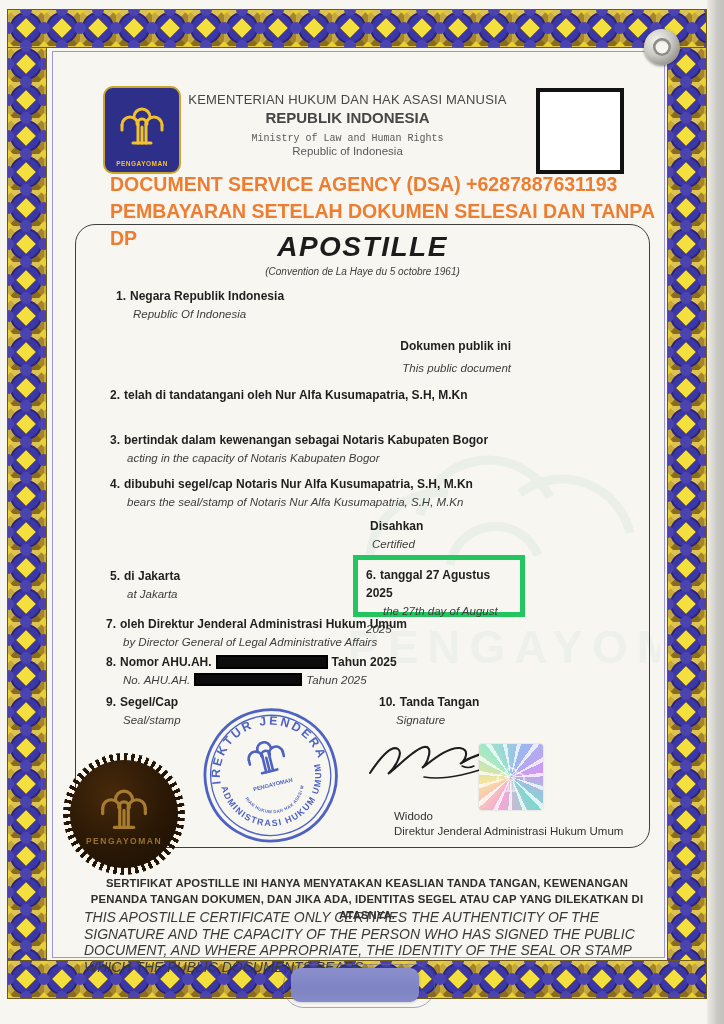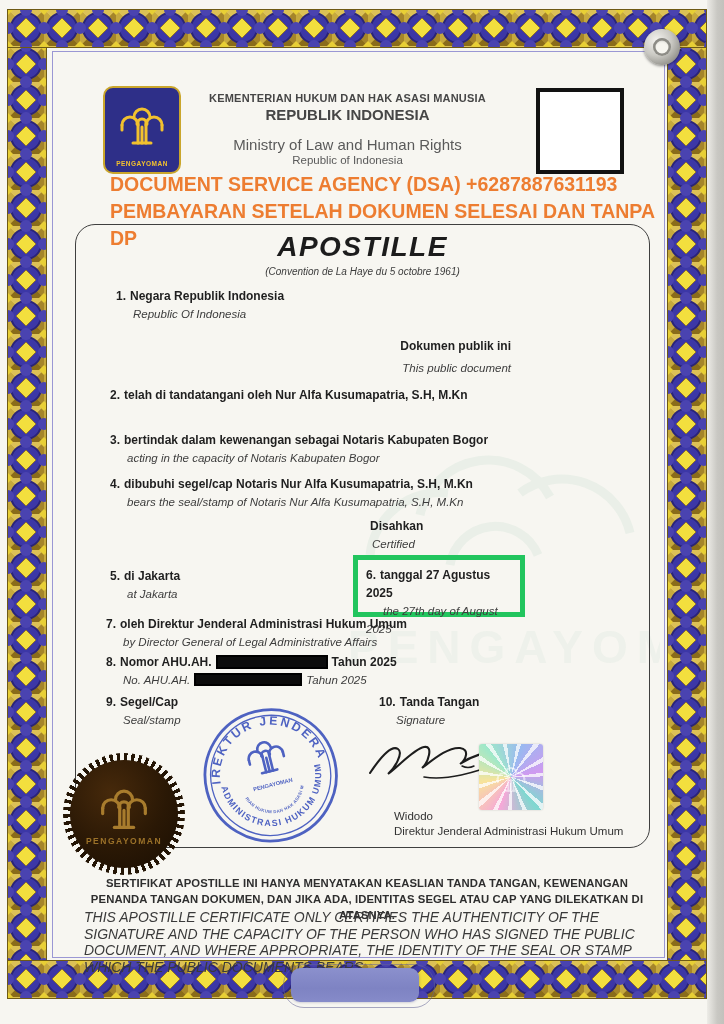--- a/index.html
+++ b/index.html
@@ -44,23 +44,23 @@
     position:absolute;left:103px;top:86px;width:74px;height:84px;
     background:#2e2f88;border-radius:10px;border:2px solid #caa62c;
     color:#f2c12e;
   }
   .logo svg{position:absolute;left:7px;top:3px;}
   .logo .logo-caption{
     position:absolute;left:0;right:0;bottom:5px;text-align:center;
     font-size:6.5px;font-weight:bold;letter-spacing:.5px;color:#f2c12e;
   }
   .ministry{position:absolute;left:180px;top:92px;width:335px;text-align:center;color:#464646;}
-  .ministry .l1{font-size:11px;font-weight:700;letter-spacing:.2px;}
+  .ministry .l1{font-size:13px;font-weight:400;letter-spacing:.2px;}
   .ministry .l2{font-size:15px;font-weight:600;margin-top:2px;}
-  .ministry .e1{font-size:15px;color:#5a5a5a;margin-top:13px;}
+  .ministry .e1{font-size:10px;color:#5a5a5a;margin-top:7px;font-family:Liberation Mono, monospace;}
   .ministry .e2{font-size:11.5px;color:#5a5a5a;margin-top:1px;}
   .qr-redact{
     position:absolute;left:536px;top:88px;width:80px;height:78px;
     background:#fff;border:4px solid #121212;
   }
   .agency{position:absolute;left:110px;top:171px;width:560px;color:#ED7D31;font-weight:bold;font-size:19.5px;line-height:27px;}
   
   .cert-box{
     position:absolute;left:75px;top:224px;width:573px;height:622px;
     border:1.6px solid #3f3f3f;border-radius:20px;

